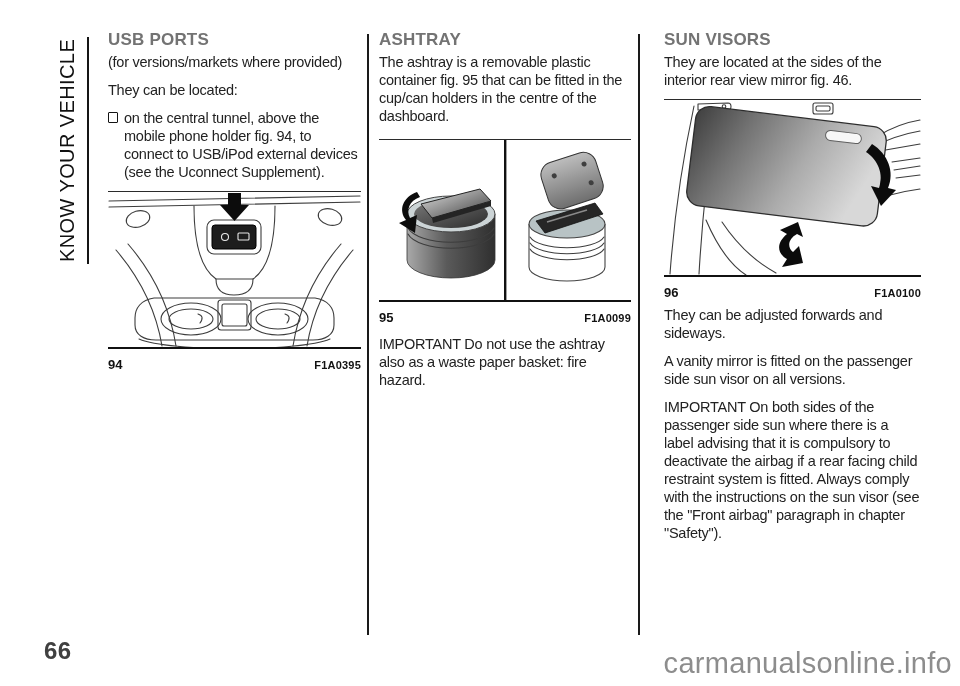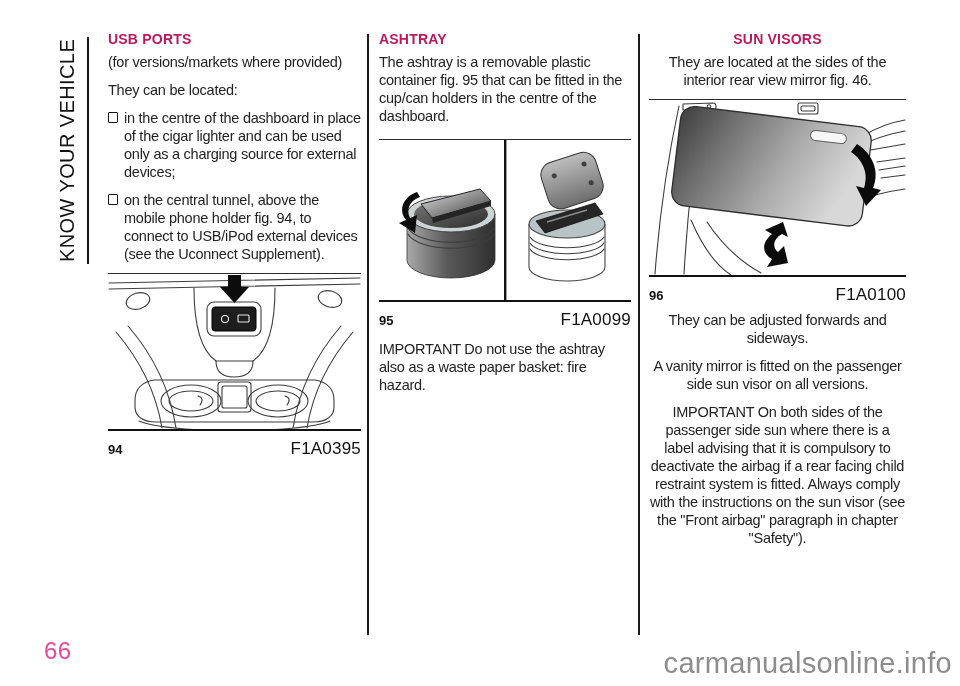--- a/index.html
+++ b/index.html
@@ -8,47 +8,47 @@
   .page { position:absolute; inset:0; width:960px; height:686px; background:#fff; }
 
   
   .chapter-rule { position:absolute; left:87px; top:37px; width:2px; height:227px; background:#151515; }
   .chapter-label { position:absolute; left:50px; top:37px; width:34px; height:227px;
                    display:flex; align-items:center; justify-content:center;
                    writing-mode:vertical-rl; transform:rotate(180deg);
                    font-size:20px; letter-spacing:.4px; color:#111; white-space:nowrap; }
 
   
-  .page-number { position:absolute; left:44px; top:637px; font-size:24px; font-weight:normal; letter-spacing:.5px; color:#ec4899; }
+  .page-number { position:absolute; left:44px; top:637px; font-size:24px; font-weight:bold; letter-spacing:.5px; color:#404040; }
   .watermark  { position:absolute; right:8px; top:647px; font-size:29px; color:#8d8d8d; letter-spacing:.3px; }
 
   
   .col { position:absolute; top:30px; }
   .col-1 { left:108px; width:253px; }
   .col-2 { left:379px; width:252px; }
-  .col-3 { left:649px; width:257px;text-align:center; }
+  .col-3 { left:664px; width:257px; }
   .vdiv { position:absolute; top:34px; width:2px; height:601px; background:#1a1a1a; }
   .vdiv-1 { left:367px; } .vdiv-2 { left:638px; }
 
-  h2.sec-title { font-size:14px; line-height:19px; font-weight:800; letter-spacing:.2px;
-                 color:#be185d; margin:0 0 4px; }
+  h2.sec-title { font-size:17px; line-height:19px; font-weight:800; letter-spacing:.2px;
+                 color:#737373; margin:0 0 4px; }
   .body-text { font-size:14.5px; line-height:18px; letter-spacing:-.25px; color:#222; margin:0 0 10px; }
   ul.square-list { list-style:none; }
   ul.square-list li { display:flex; gap:6px; margin:0 0 10px; }
   .sq-bullet { flex:0 0 auto; width:10px; height:11px; margin-top:3px;
                border:1.6px solid #141414; border-radius:1px; background:#fff; }
   .li-text { font-size:14.5px; line-height:18px; letter-spacing:-.25px; color:#222; }
 
   
   .figure { width:100%; }
   .figure .frame { border-top:1.5px solid #2b2b2b; border-bottom:2px solid #111; overflow:hidden; }
   .figure svg { display:block; }
   .fig-caption { display:flex; justify-content:space-between; align-items:baseline; padding-top:8px; }
   .fig-num  { font-size:13px; font-weight:bold; color:#111; }
-  .fig-code { font-size:17px; font-weight:normal; color:#111; letter-spacing:.2px; }
+  .fig-code { font-size:11px; font-weight:bold; color:#111; letter-spacing:.2px; }
 
   .mt-fig1 { }
   .mt-fig2 { margin-top:14px; }
   .mt-fig3 { margin-top:8px; }
   .mt-important2 { margin-top:10px; }
   .mt-adjust { margin-top:6px; }
   .mt-important3 { margin-top:10px; }
 
   .lineart { stroke:#3d3d3d; stroke-width:1.1; fill:none; stroke-linecap:round; stroke-linejoin:round; }
 </style>
@@ -63,24 +63,20 @@
   <div class="watermark">carmanualsonline.info</div>
 
   <div class="vdiv vdiv-1"></div>
   <div class="vdiv vdiv-2"></div>
 
   <div class="col col-1">
     <h2 class="sec-title">USB PORTS</h2>
     <p class="body-text">(for versions/markets where provided)</p>
     <p class="body-text">They can be located:</p>
     <ul class="square-list">
-      <li>
-        <span class="sq-bullet"></span>
-        <span class="li-text">in the centre of the dashboard in place of the cigar lighter and can be used only as a charging source for external devices;</span>
-      </li>
       <li>
         <span class="sq-bullet"></span>
         <span class="li-text">on the central tunnel, above the mobile phone holder fig. 94, to connect to USB/iPod external devices (see the Uconnect Supplement).</span>
       </li>
     </ul>
 
     <div class="figure mt-fig1">
       <div class="frame">
         <svg width="253" height="155" viewBox="0 0 253 155">
 

